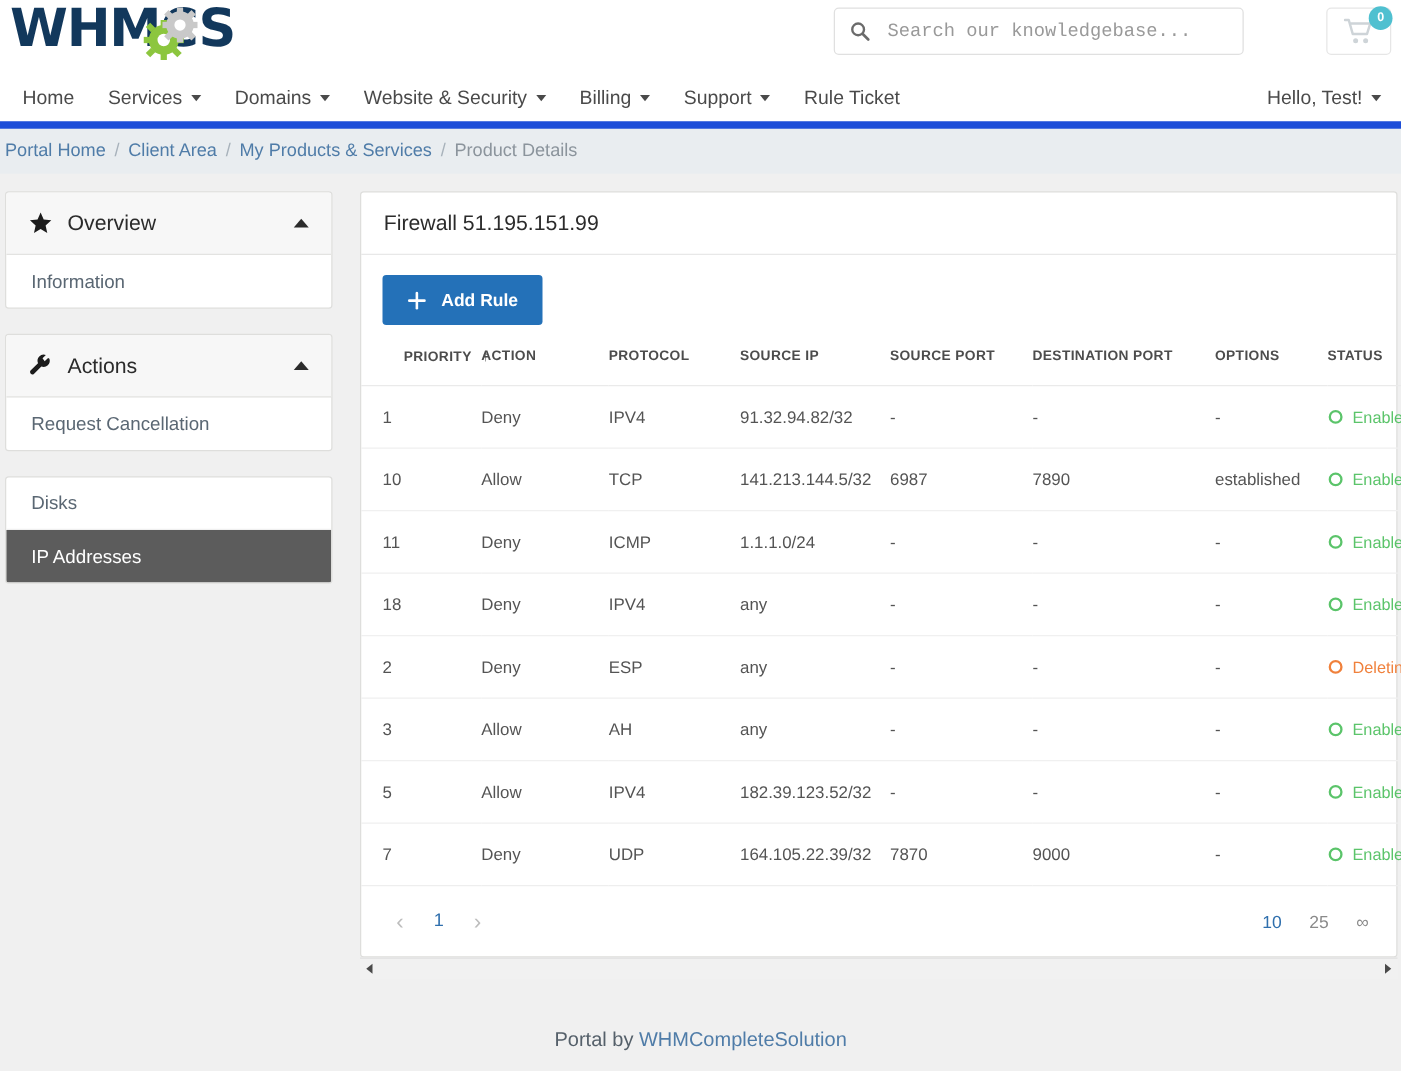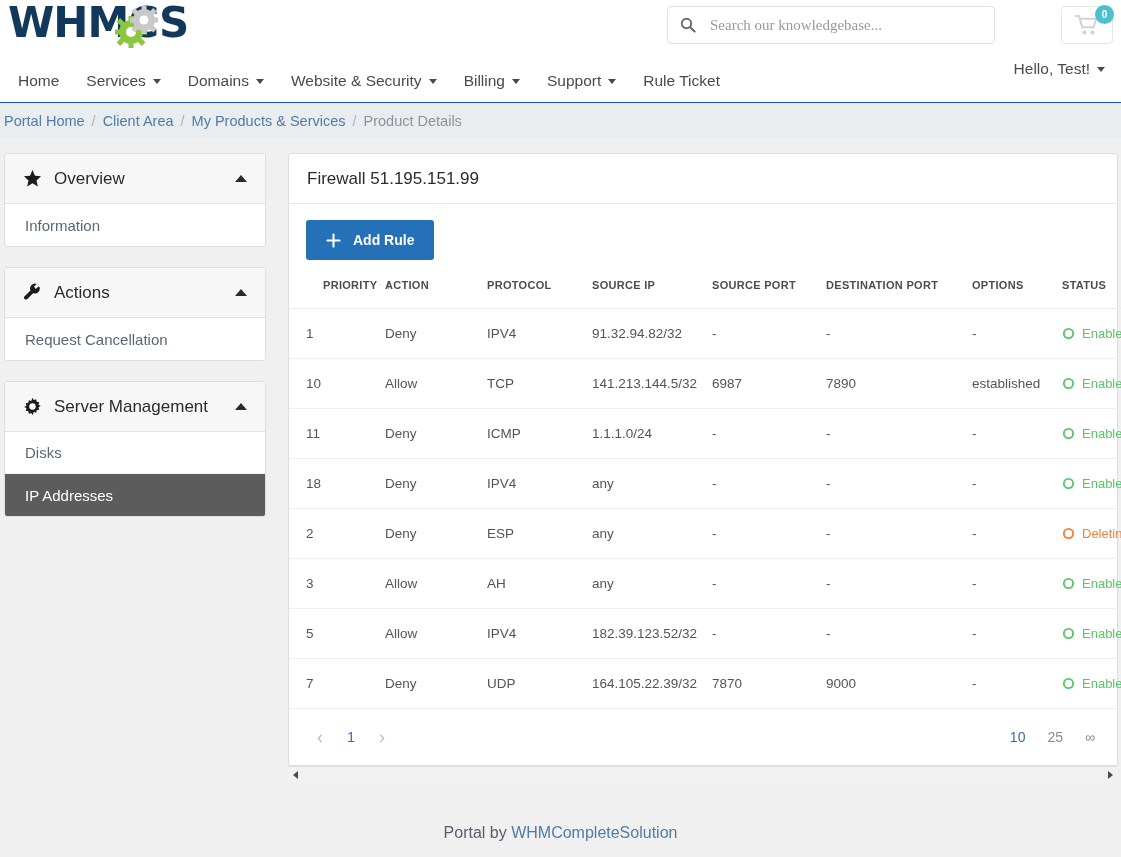--- a/index.html
+++ b/index.html
@@ -49,21 +49,21 @@
     align-items: center;
     padding: 0 12px;
   }
   .kb-search .mag { margin-right: 12px; flex: 0 0 auto; }
   .kb-search input {
     border: none; outline: none;
     font-size: 15px;
     color: #737373;
     background: transparent;
     width: 100%;
-    font-family: Liberation Serif, serif;
+    font-family: Liberation Mono, monospace;
   }
   .kb-search input::placeholder { color: #999; }
 
   .cart-btn {
     position: absolute;
     right: 8px; top: 6px;
     width: 52px; height: 38px;
     border: 1px solid #e6e6e6;
     border-radius: 4px;
     background: #fff;
@@ -78,23 +78,24 @@
     color: #fff;
     font-size: 10px;
     font-weight: bold;
     display: flex; align-items: center; justify-content: center;
   }
 
   
   .navbar {
     background: #ffffff;
     height: 43px;
-    border-bottom: 1px solid #1d4ed8;
+    border-bottom: 6px solid #1d4ed8;
     position: relative;
     display: flex;
+    align-items: center;
     padding-left: 18px;
   }
   .nav-item {
     font-size: 15.5px;
     color: #4a4a4a;
     margin-right: 27px;
     display: flex;
     align-items: center;
     cursor: pointer;
     white-space: nowrap;
@@ -458,30 +459,20 @@
         </span>
         <span class="ph-title">Actions</span>
         <i class="chev-up"></i>
       </div>
       <div class="panel-item">
         <span>Request Cancellation</span>
       </div>
     </div>
 
     <div class="panel">
-      <div class="panel-head">
-        <span class="ph-icon">
-          <svg width="19" height="19" viewBox="0 0 20 20">
-            <path fill="#1c1c1c" d="M10 0.8l1.3 2.4 2.6-.8 .5 2.7 2.7.5-.8 2.6 2.4 1.3-2.4 1.3.8 2.6-2.7.5-.5 2.7-2.6-.8L10 19.2 8.7 16.8l-2.6.8-.5-2.7-2.7-.5.8-2.6L1.3 10.5l2.4-1.3-.8-2.6 2.7-.5.5-2.7 2.6.8z"></path>
-            <circle cx="10" cy="10" r="3.4" fill="#ffffff"></circle>
-          </svg>
-        </span>
-        <span class="ph-title">Server Management</span>
-        <i class="chev-up"></i>
-      </div>
       <div class="panel-item">
         <span>Disks</span>
       </div>
       <div class="panel-item active">
         <span>IP Addresses</span>
       </div>
     </div>
 
   </div>
 

